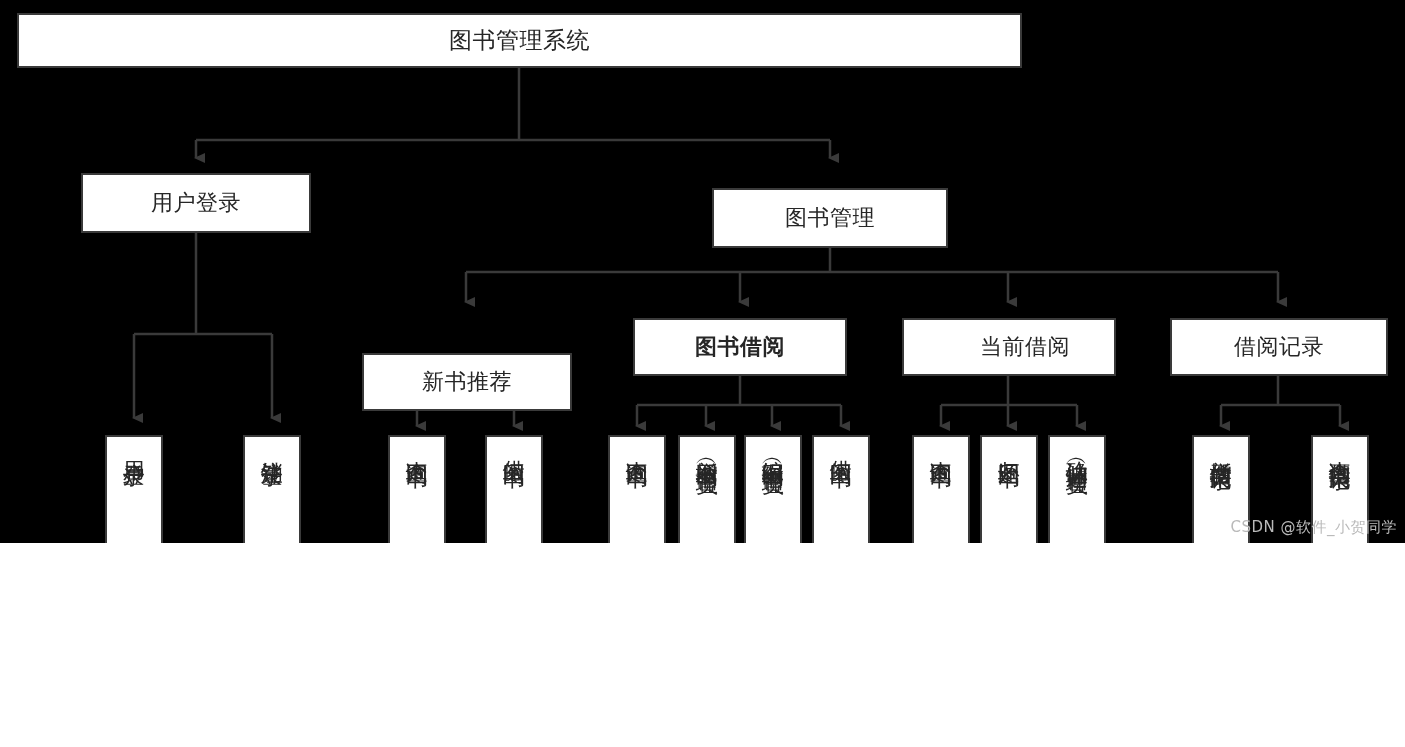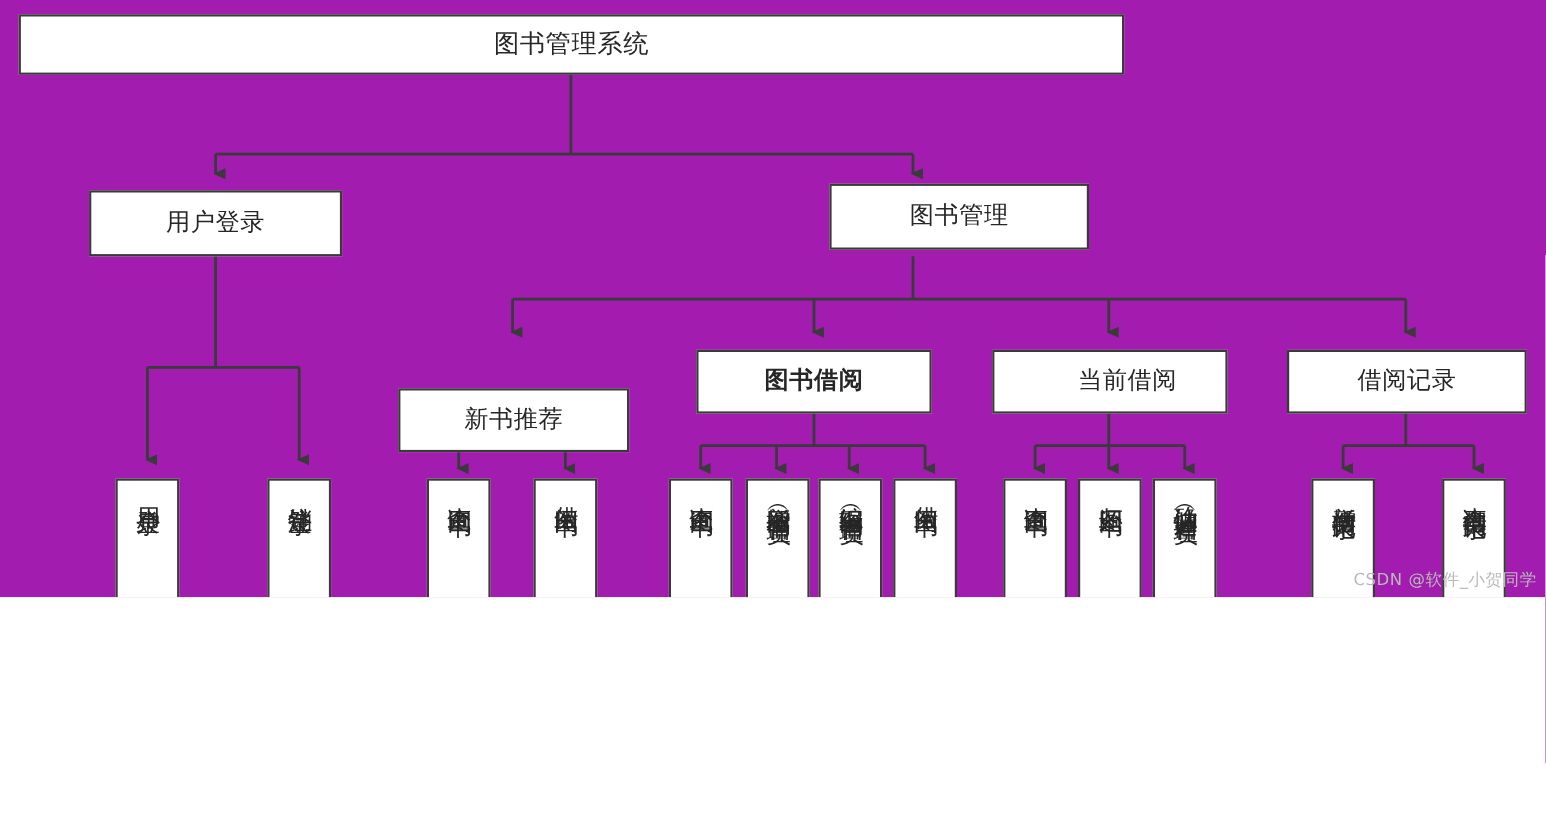--- a/index.html
+++ b/index.html
@@ -7,21 +7,21 @@
     padding: 0;
     background: #ffffff;
   }
   body {
     font-family: "DejaVu Sans", "Liberation Sans", sans-serif;
   }
   #canvas {
     position: relative;
     width: 1405px;
     height: 543px;
-    background: #a21caf;
+    background: #000000;
     overflow: hidden;
   }
   svg#wires {
     position: absolute;
     left: 0;
     top: 0;
     width: 1405px;
     height: 747px;
     pointer-events: none;
   }
@@ -128,21 +128,21 @@
     </g>
   </svg>
 
   <div class="node h root" style="left:17px; top:13px; width:1005px; height:55px;">
     <span class="label">图书管理系统</span>
   </div>
 
   <div class="node h" style="left:81px; top:173px; width:230px; height:60px;">
     <span class="label">用户登录</span>
   </div>
-  <div class="node h" style="left:712px; top:167px; width:236px; height:60px;margin-left:42px;">
+  <div class="node h" style="left:712px; top:188px; width:236px; height:60px;">
     <span class="label">图书管理</span>
   </div>
 
   <div class="node h" style="left:362px; top:318px; width:210px; height:58px;margin-top:35px;">
     <span class="label">新书推荐</span>
   </div>
   <div class="node h" style="left:633px; top:318px; width:214px; height:58px;font-weight:bold;">
     <span class="label">图书借阅</span>
   </div>
   <div class="node h" style="left:902px; top:318px; width:214px; height:58px;padding-left:32px;">

